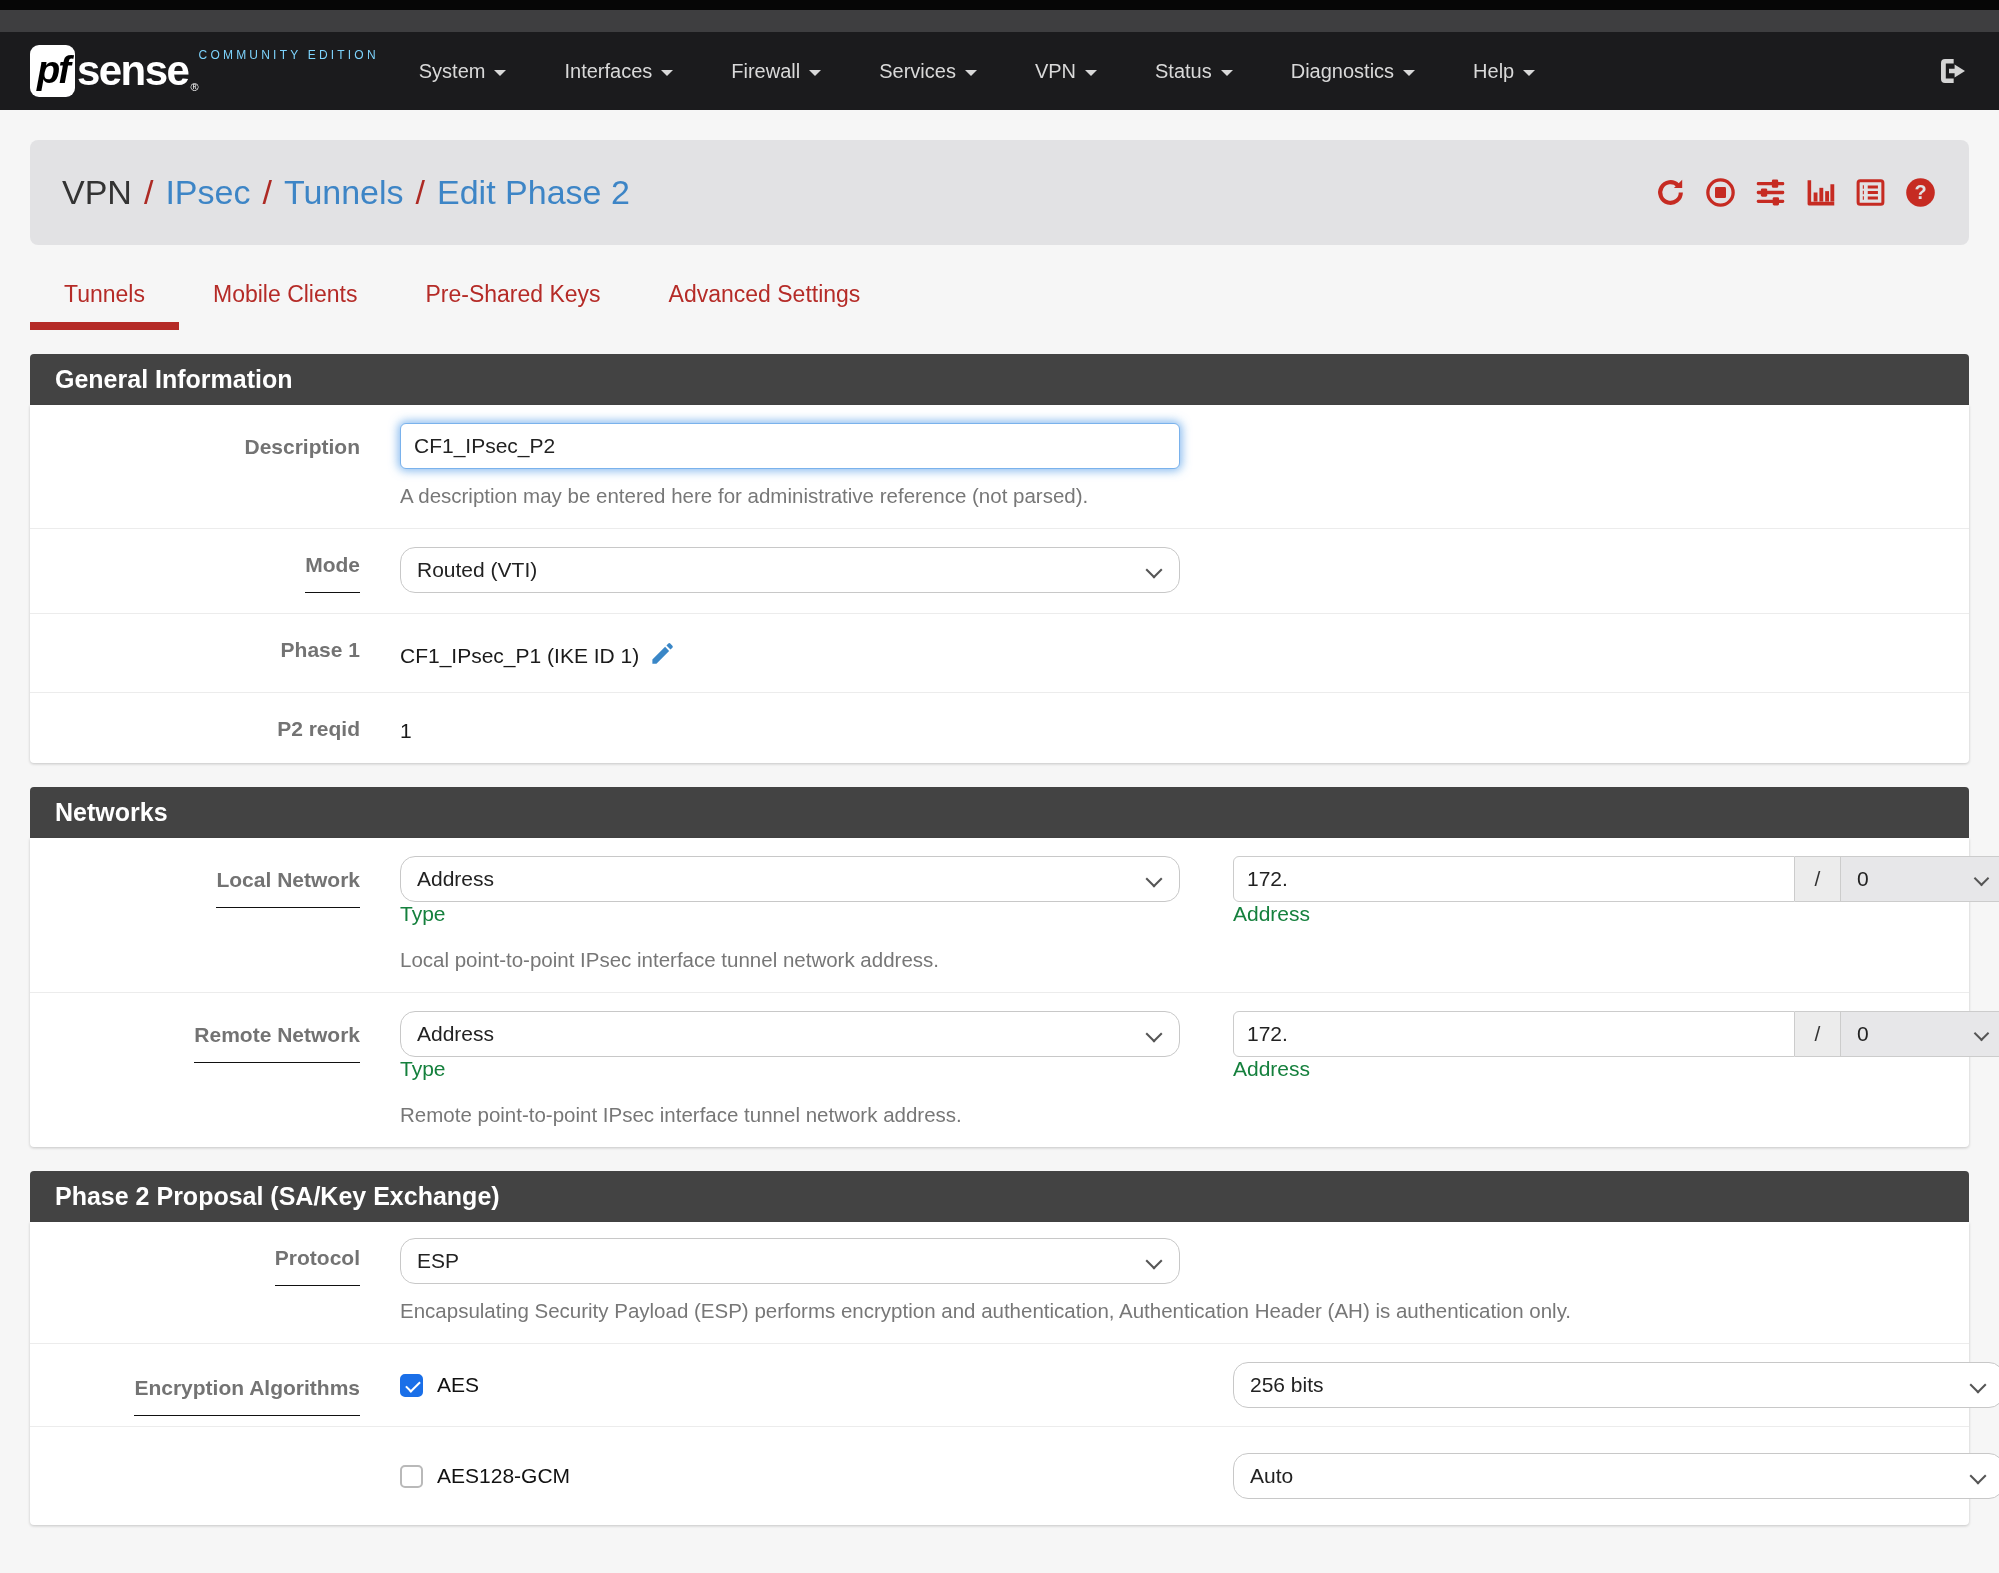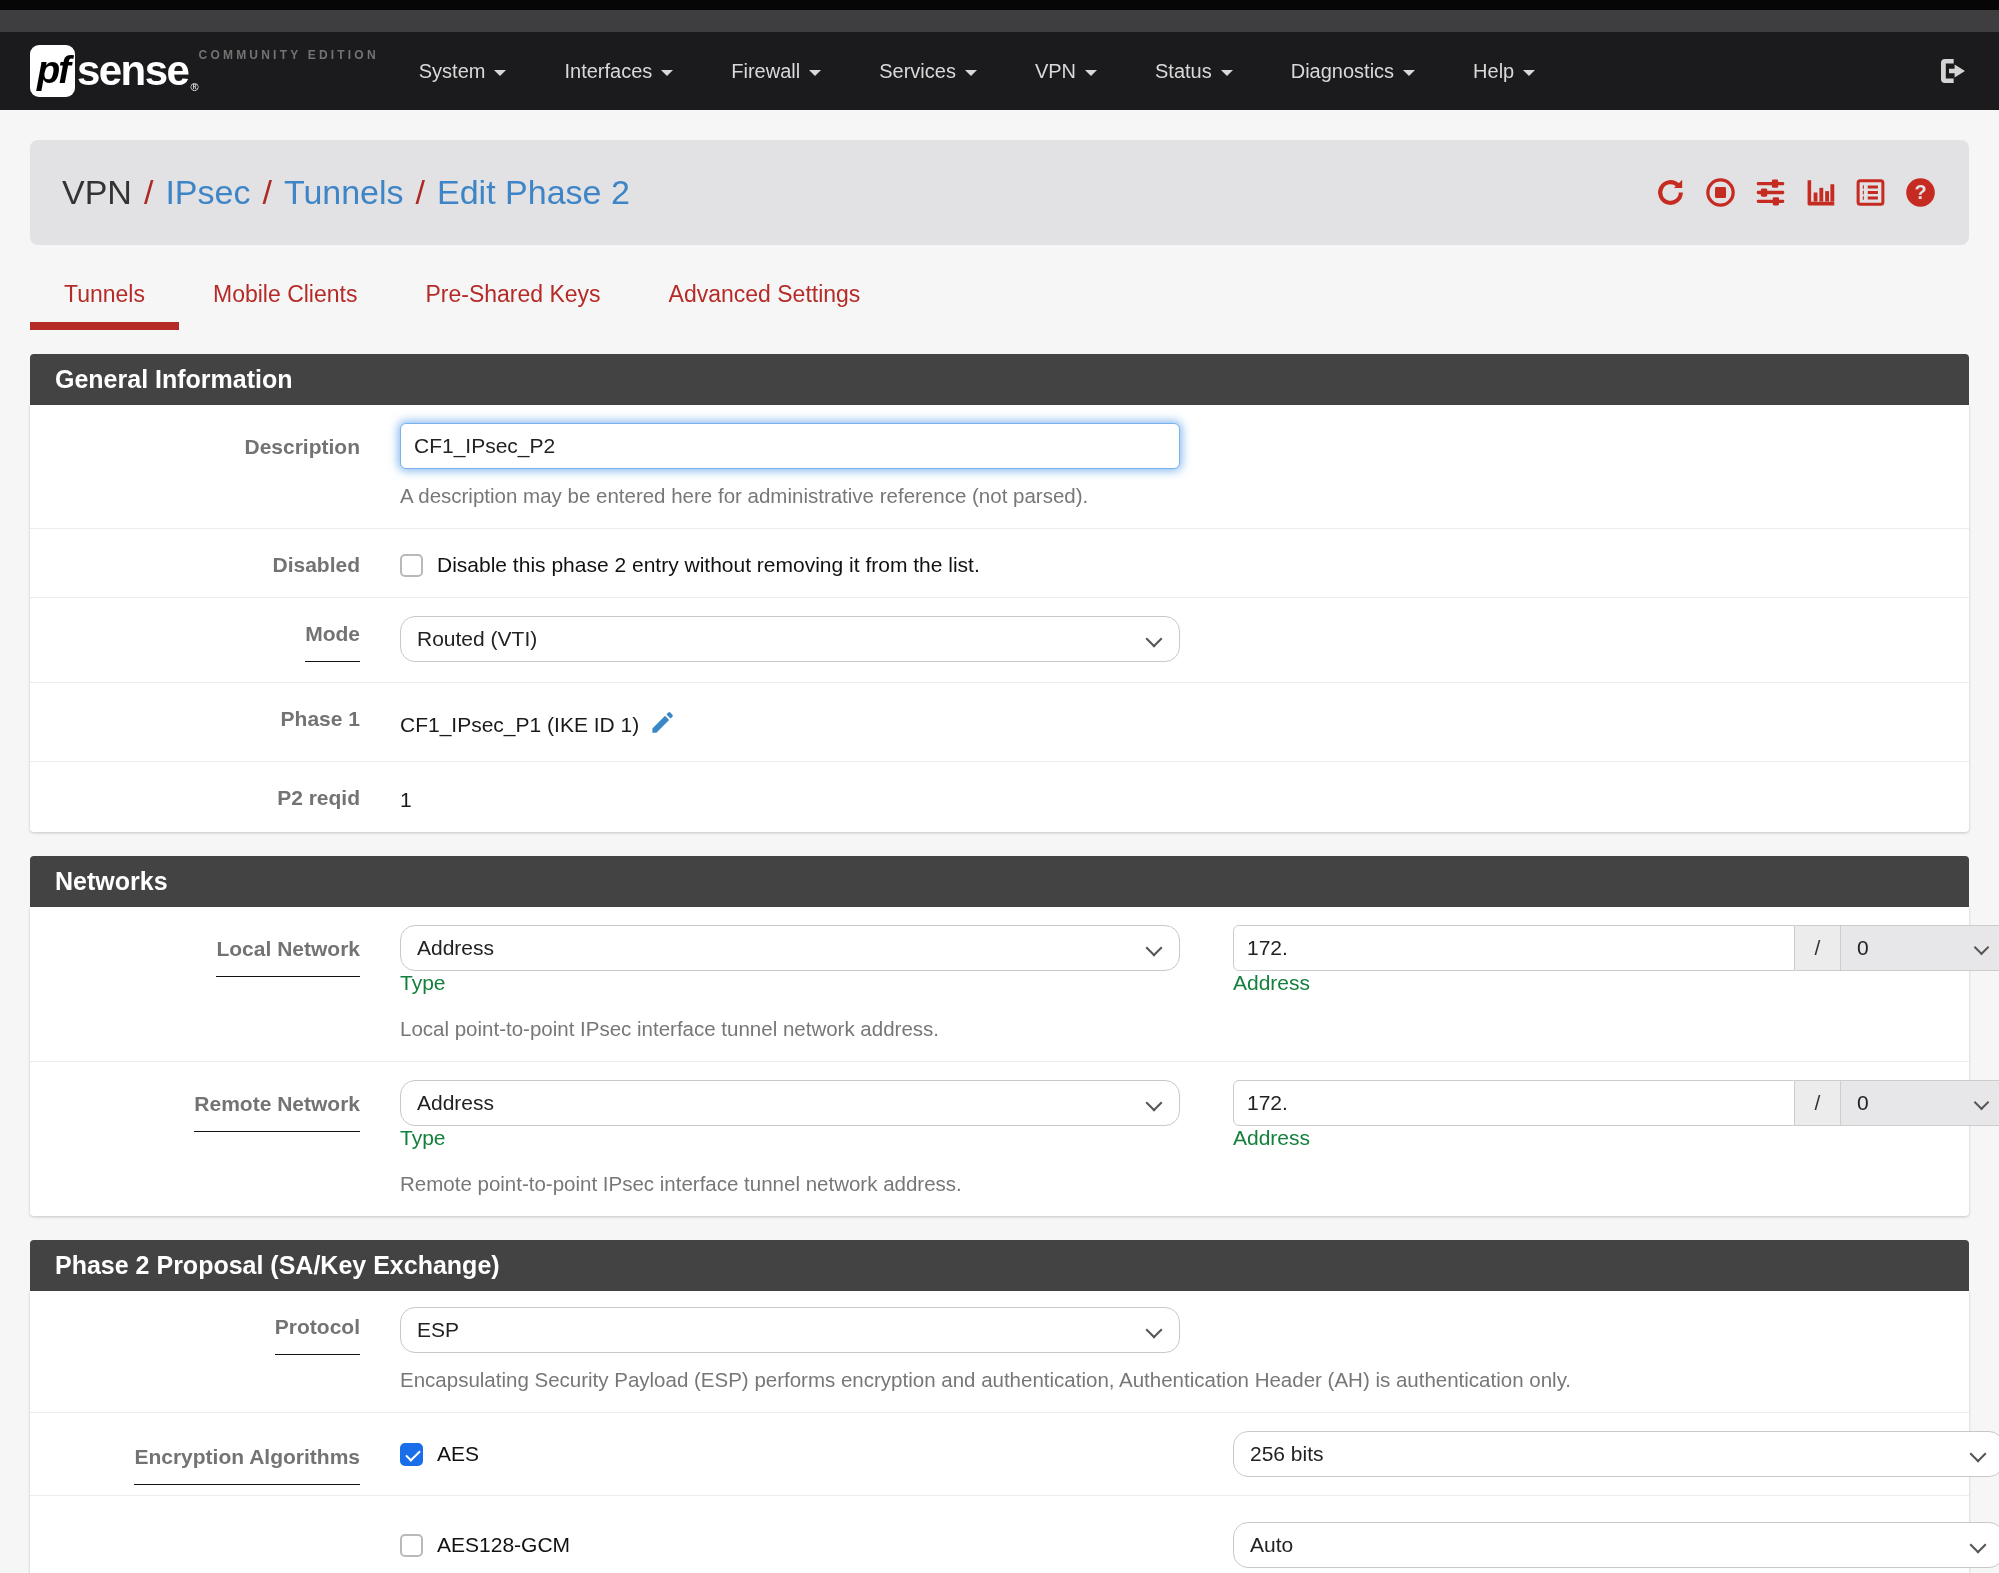--- a/index.html
+++ b/index.html
@@ -19,21 +19,21 @@
     display:flex; align-items:center; padding:0 30px;
   }
   .brand { display:flex; margin-right:11px; line-height:1; }
   .brand-row { display:flex; align-items:center; }
   .pf-box {
     background:#fff; color:#000; font-weight:bold; font-style:italic;
     font-size:38px; border-radius:9px; padding:6px 6px 8px 7px; letter-spacing:-2px;
   }
   .sense { color:#fff; font-size:42px; font-weight:bold; letter-spacing:-1.5px; margin-left:2px; }
   .reg { color:#fff; font-size:11px; align-self:flex-end; margin:0 0 4px 2px; }
-  .edition { color:#737373; font-size:12px; letter-spacing:3.2px; margin-top:4px; font-weight:bold; }
+  .edition { color:#7dd3fc; font-size:12px; letter-spacing:3.2px; margin-top:4px; font-weight:normal; }
   .nav-items { display:flex; list-style:none; }
   .nav-item {
     color:#d9d9d9; font-size:20px; padding:0 29px;
     display:flex; align-items:center; gap:9px; cursor:pointer; white-space:nowrap;
   }
   .caret {
     width:0; height:0; border-left:6px solid transparent;
     border-right:6px solid transparent; border-top:6px solid #d9d9d9; margin-top:3px;
   }
   .logout { margin-left:auto; color:#d4d4d4; display:flex; align-items:center; cursor:pointer; }
@@ -276,29 +276,20 @@
     <div class="section-body">
 
       <div class="frow">
         <div class="frow-label">Description</div>
         <div class="frow-content">
           <input class="text-input focused" type="text" value="CF1_IPsec_P2" style="">
           <div class="help-text">A description may be entered here for administrative reference (not parsed).</div>
         </div>
       </div>
 
-      <div class="frow">
-        <div class="frow-label tight">Disabled</div>
-        <div class="frow-content">
-          <div class="check-row">
-            <div class="checkbox"></div>
-            <span class="check-label">Disable this phase 2 entry without removing it from the list.</span>
-          </div>
-        </div>
-      </div>
 
       <div class="frow">
         <div class="frow-label tight"><span class="u">Mode</span></div>
         <div class="frow-content">
           <div class="select">
               <span>Routed (VTI)</span>
             </div>
         </div>
       </div>
 

